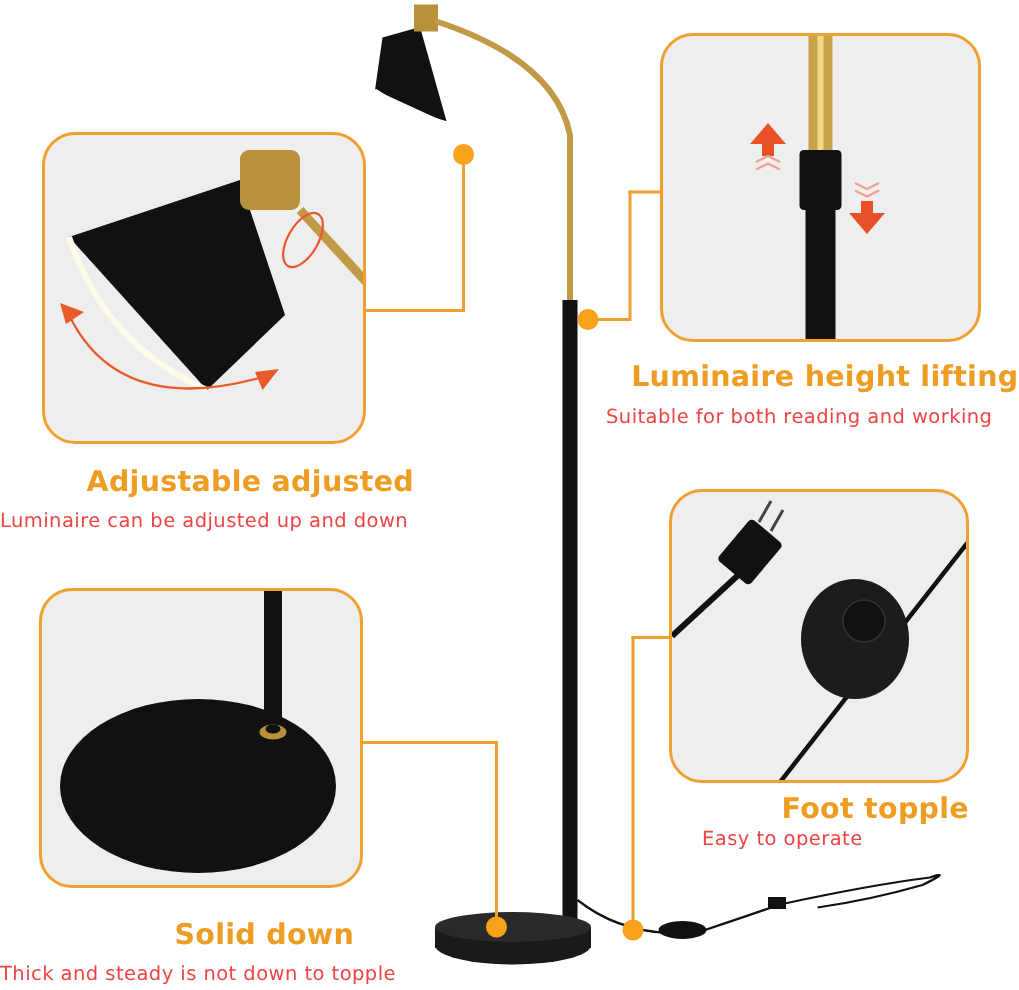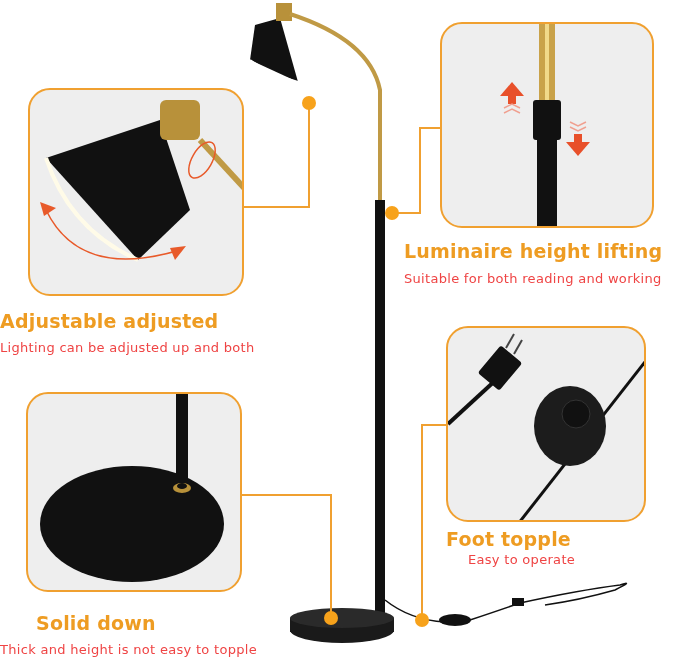--- a/index.html
+++ b/index.html
@@ -1,18 +1,18 @@
 <!DOCTYPE html>
 <html><head>
 <meta charset="utf-8">
 <style>
   html, body { margin:0; padding:0; background:#ffffff; }
   body { width:679px; height:660px; position:relative; overflow:hidden; font-family:"DejaVu Sans","Liberation Sans",sans-serif; }
   .panel { position:absolute; background:#eeeeee; border:2px solid #f0a030; border-radius:22px; box-sizing:border-box; overflow:hidden; }
-  .title { position:absolute; color:#ee9c22; font-weight:bold; font-size:19px; white-space:nowrap; text-align:left; letter-spacing:0.2px; }
+  .title { position:absolute; color:#ee9c22; font-weight:bold; font-size:19px; white-space:nowrap; text-align:right; letter-spacing:0.2px; }
   .sub { position:absolute; color:#ef4444; font-size:13px; white-space:nowrap; text-align:left; letter-spacing:0.3px; }
   .line { position:absolute; background:#f0a030; }
   .dot { position:absolute; width:14px; height:14px; border-radius:50%; background:#f7a21b; }
   svg { display:block; }
 </style>
 </head>
 <body>
 
 <svg style="position:absolute;left:0;top:0" width="679" height="660">
 
@@ -58,21 +58,21 @@
     <path d="M16,68 Q40,140 108,170" stroke="#fffbe8" stroke-width="4" fill="none"></path>
     <rect x="130" y="10" width="40" height="40" rx="6" fill="#b8913a"></rect>
     <line x1="170" y1="50" x2="216" y2="100" stroke="#c09a45" stroke-width="6"></line>
     <ellipse cx="172" cy="70" rx="10" ry="20" stroke="#e85a2a" stroke-width="1.5" fill="none" transform="rotate(30 172 70)"></ellipse>
     <path d="M16,120 Q50,190 150,160" stroke="#e85a2a" stroke-width="1.5" fill="none"></path>
     <polygon points="10,112 26,118 14,126" fill="#e85a2a"></polygon>
     <polygon points="156,156 145,170 140,158" fill="#e85a2a"></polygon>
   </svg>
 </div>
 <div class="title" style="left:0;width:276px;top:310px">Adjustable adjusted</div>
-<div class="sub" style="left:0;width:266px;top:340px">Lighting can be adjusted up and both</div>
+<div class="sub" style="left:0;width:266px;top:340px">Luminaire can be adjusted up and down</div>
 
 <div class="panel" style="left:440px;top:22px;width:214px;height:206px">
   <svg width="214" height="206">
     <rect x="97" y="0" width="16" height="80" fill="#c9a24a"></rect>
     <rect x="103" y="0" width="4" height="80" fill="#f1d98a"></rect>
     <rect x="91" y="76" width="28" height="40" rx="3" fill="#111"></rect>
     <rect x="95" y="116" width="20" height="90" fill="#111"></rect>
     <g>
       <polygon points="70,58 58,72 82,72" fill="#e8502a"></polygon>
       <rect x="66" y="72" width="8" height="8" fill="#e8502a"></rect>
@@ -90,21 +90,21 @@
 
 <div class="panel" style="left:26px;top:392px;width:216px;height:200px">
   <svg width="216" height="200">
     <ellipse cx="104" cy="130" rx="92" ry="58" fill="#111"></ellipse>
     <rect x="148" y="0" width="12" height="92" fill="#111"></rect>
     <ellipse cx="154" cy="94" rx="9" ry="5" fill="#b8913a"></ellipse>
     <ellipse cx="154" cy="92" rx="5" ry="3" fill="#111"></ellipse>
   </svg>
 </div>
 <div class="title" style="left:36px;width:200px;top:612px">Solid down</div>
-<div class="sub" style="left:0;width:268px;top:642px">Thick and height is not easy to topple</div>
+<div class="sub" style="left:0;width:268px;top:642px">Thick and steady is not down to topple</div>
 
 <div class="panel" style="left:446px;top:326px;width:200px;height:196px">
   <svg width="200" height="196">
     <line x1="0" y1="96" x2="50" y2="50" stroke="#111" stroke-width="4"></line>
     <rect x="38" y="22" width="28" height="36" rx="3" fill="#111" transform="rotate(40 52 40)"></rect>
     <line x1="58" y1="20" x2="66" y2="6" stroke="#444" stroke-width="2"></line>
     <line x1="66" y1="26" x2="74" y2="12" stroke="#444" stroke-width="2"></line>
     <line x1="70" y1="196" x2="200" y2="30" stroke="#111" stroke-width="3"></line>
     <ellipse cx="122" cy="98" rx="36" ry="40" fill="#1c1c1c"></ellipse>
     <circle cx="128" cy="86" r="14" fill="#111" stroke="#333" stroke-width="1"></circle>

